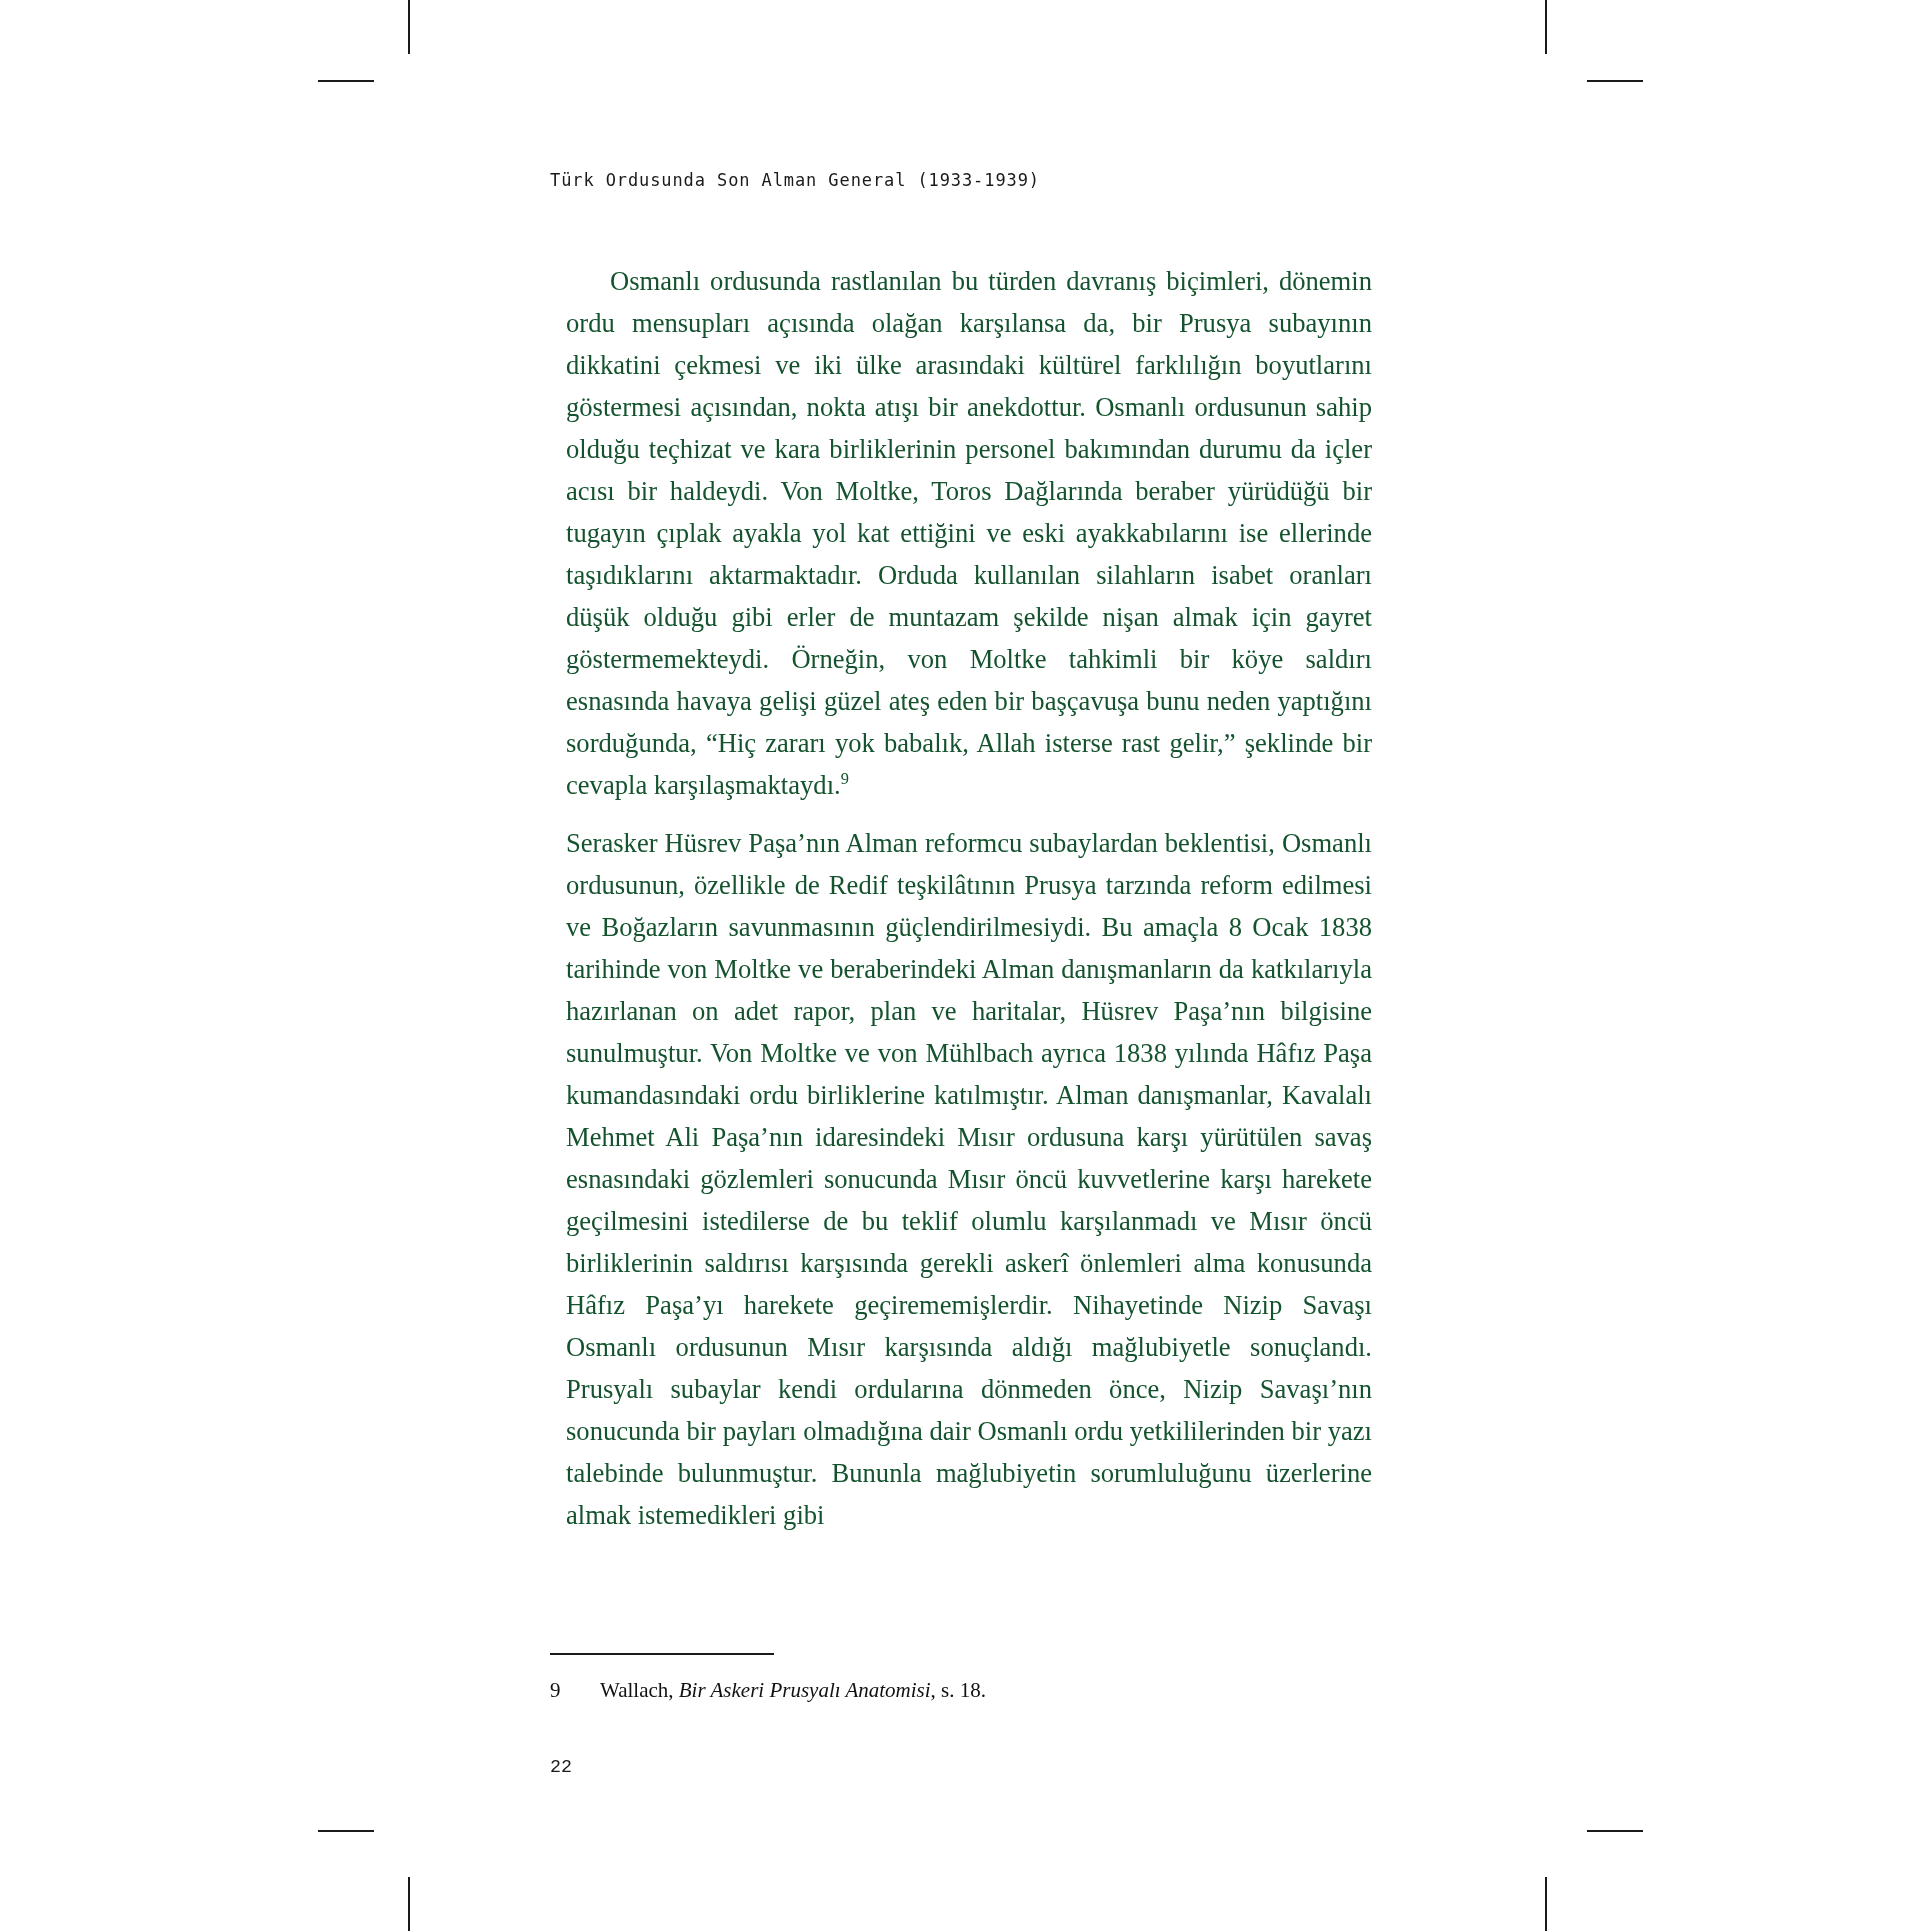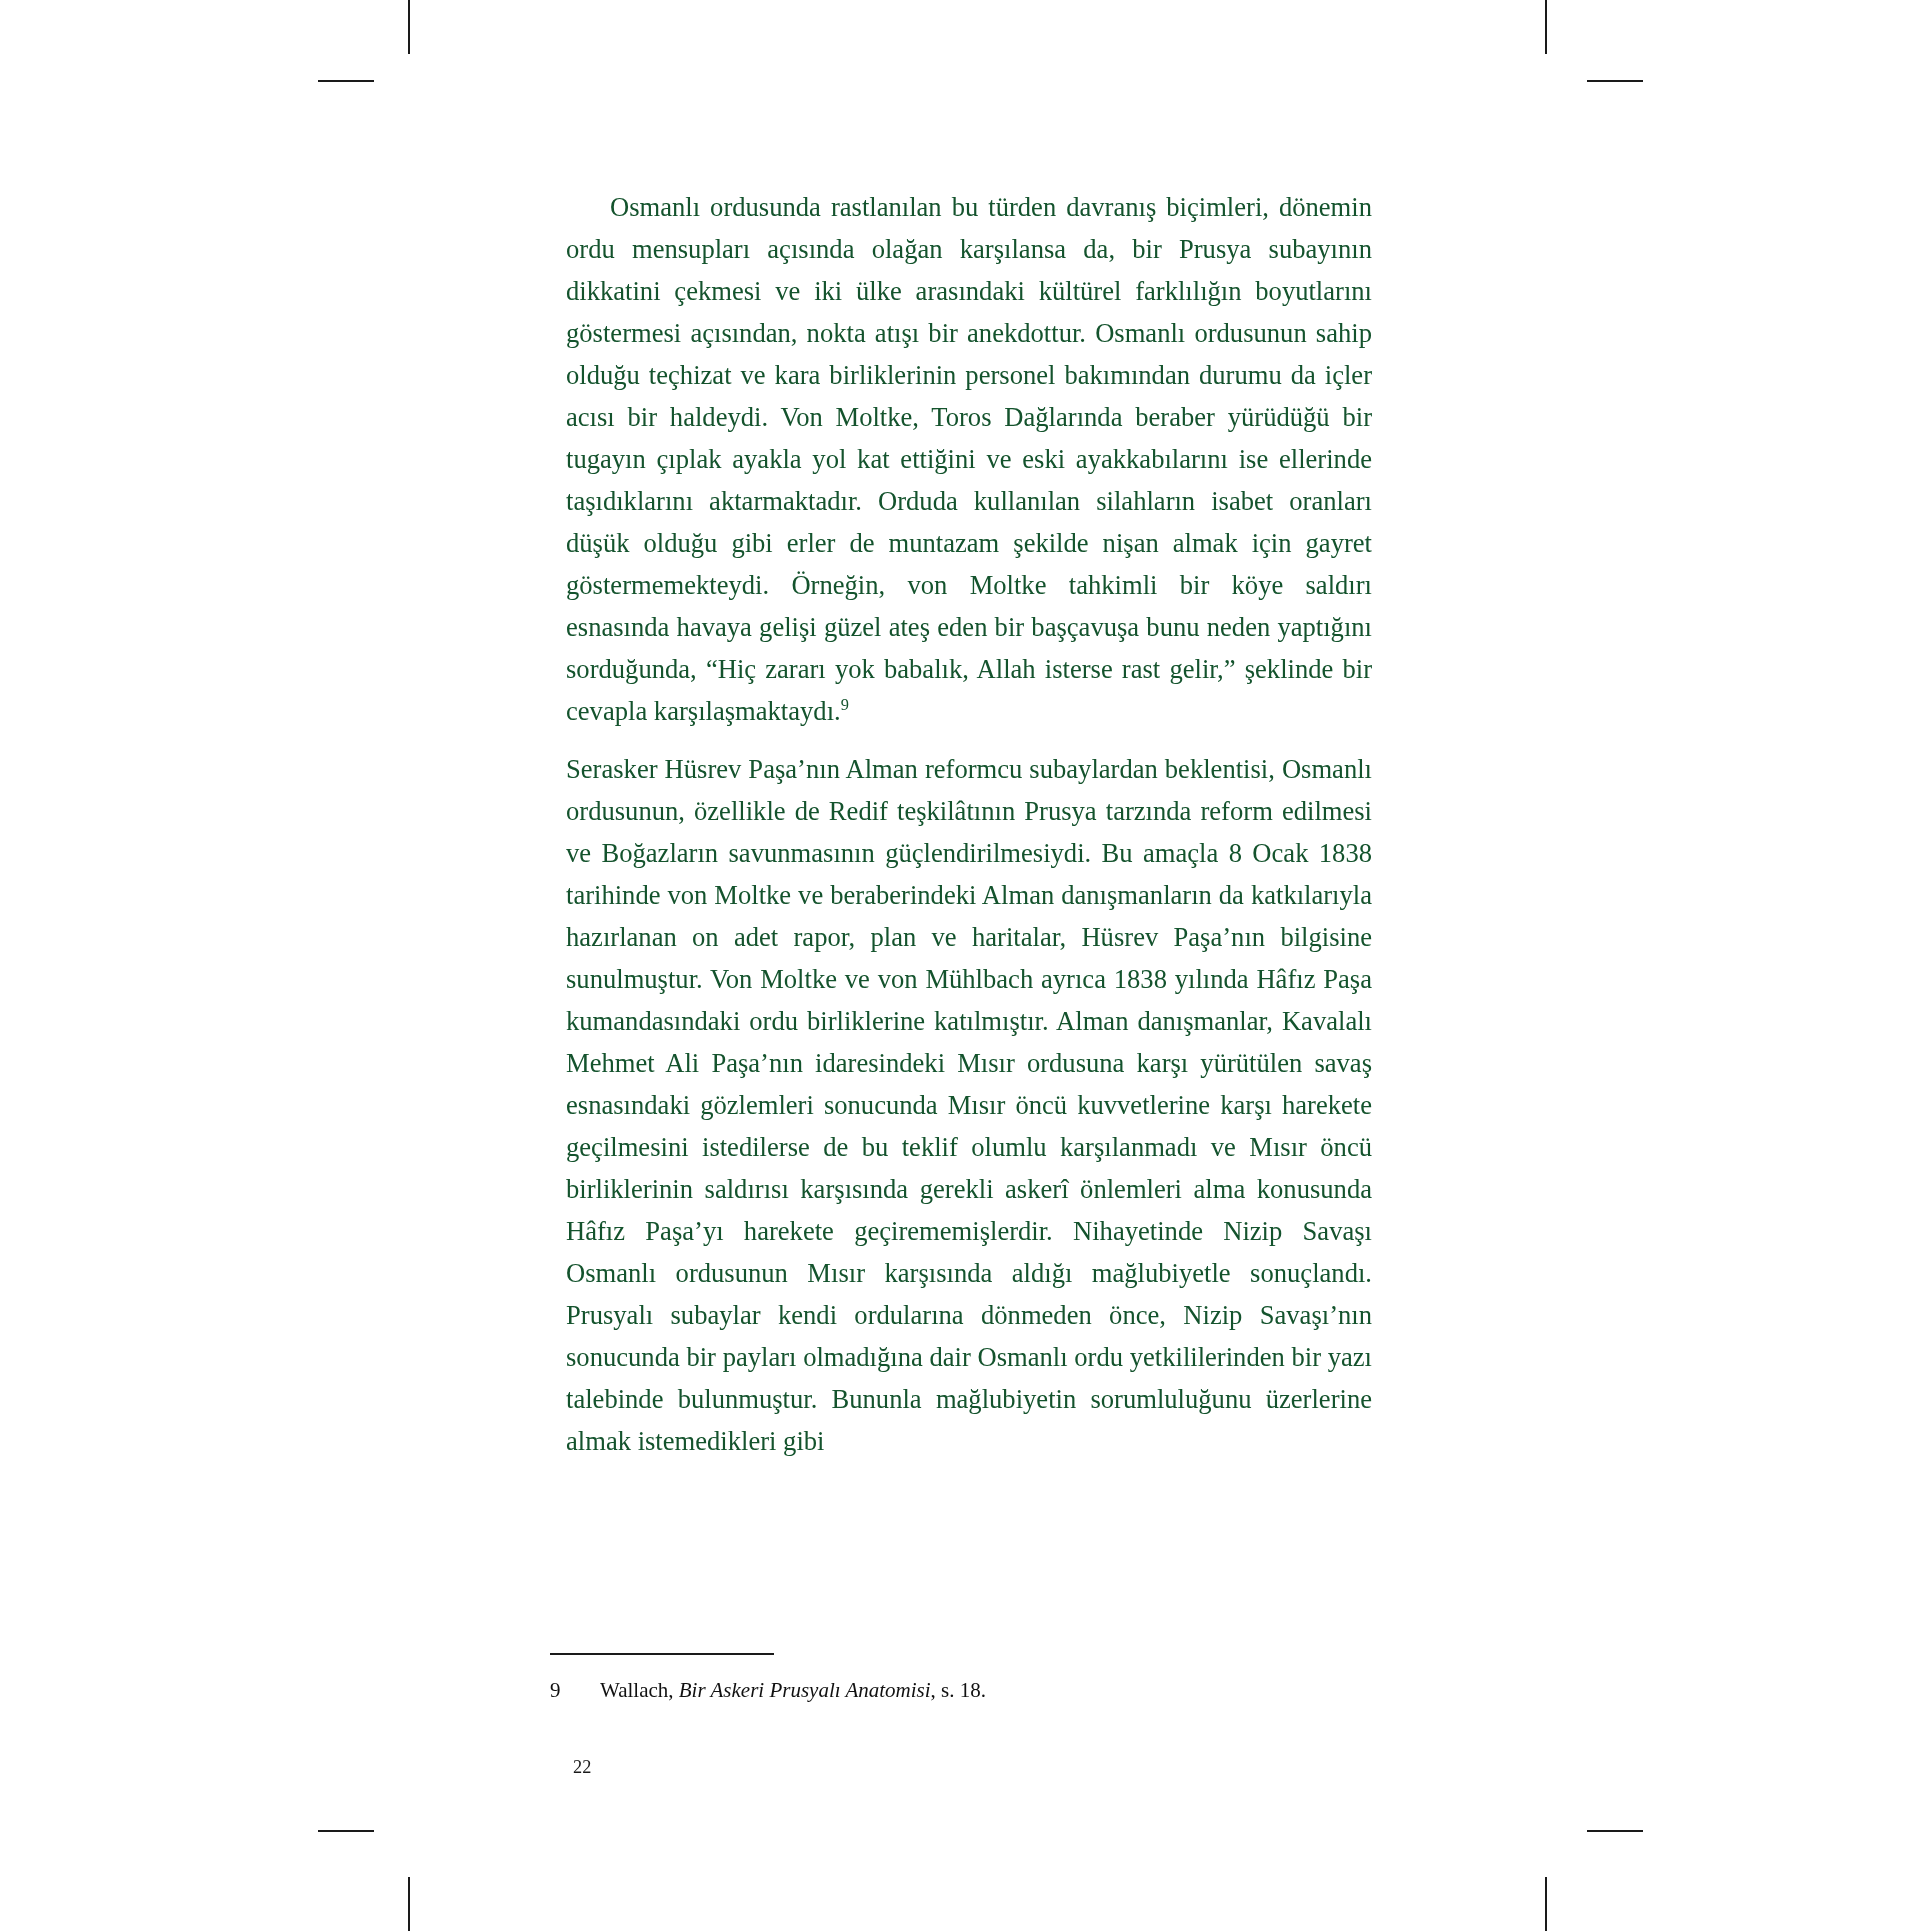--- a/index.html
+++ b/index.html
@@ -104,42 +104,42 @@
     display: inline-block;
     width: 50px;
   }
   .footnote-line em { font-style: italic; }
 
   
   #folio {
     position: absolute;
     left: 550px;
     top: 1757px;
-    font-family: Liberation Serif, serif;
+    font-family: Liberation Mono, monospace;
     font-size: 18.3px;
     color: #1a1a1a;
-    margin-left: 23px;
   }
 </style>
 </head>
 <body>
 
 <div id="page-sheet">
 
   <div class="crop-mark crop-v cm-tl-v"></div>
   <div class="crop-mark crop-v cm-tr-v"></div>
   <div class="crop-mark crop-v cm-bl-v"></div>
   <div class="crop-mark crop-v cm-br-v"></div>
   <div class="crop-mark crop-h cm-lt-h"></div>
   <div class="crop-mark crop-h cm-lb-h"></div>
   <div class="crop-mark crop-h cm-rt-h"></div>
   <div class="crop-mark crop-h cm-rb-h"></div>
 
   <div id="text-column">
 
+    <div id="running-head">Türk Ordusunda Son Alman General (1933-1939)</div>
 
     <p class="body-par indent"><span>Osmanlı ordusunda rastlanılan bu türden davranış biçimleri, dönemin ordu mensupları açısında olağan karşılansa da, bir Prusya subayının dikkatini çekmesi ve iki ülke arasındaki kültürel farklılığın boyutlarını göstermesi açısından, nokta atışı bir anekdottur. Osmanlı ordusunun sahip olduğu teçhizat ve kara birliklerinin personel bakımından durumu da içler acısı bir haldeydi. Von Moltke, Toros Dağlarında beraber yürüdüğü bir tugayın çıplak ayakla yol kat ettiğini ve eski ayakkabılarını ise ellerinde taşıdıklarını aktarmaktadır. Orduda kullanılan silahların isabet oranları düşük olduğu gibi erler de muntazam şekilde nişan almak için gayret göstermemekteydi. Örneğin, von Moltke tahkimli bir köye saldırı esnasında havaya gelişi güzel ateş eden bir başçavuşa bunu neden yaptığını sorduğunda, “Hiç zararı yok babalık, Allah isterse rast gelir,” şeklinde bir cevapla karşılaşmaktaydı.</span><sup class="fn-ref">9</sup></p>
 
     <p class="body-par indent">Serasker Hüsrev Paşa’nın Alman reformcu subaylardan beklentisi, Osmanlı ordusunun, özellikle de Redif teşkilâtının Prusya tarzında reform edilmesi ve Boğazların savunmasının güçlendirilmesiydi. Bu amaçla 8 Ocak 1838 tarihinde von Moltke ve beraberindeki Alman danışmanların da katkılarıyla hazırlanan on adet rapor, plan ve haritalar, Hüsrev Paşa’nın bilgisine sunulmuştur. Von Moltke ve von Mühlbach ayrıca 1838 yılında Hâfız Paşa kumandasındaki ordu birliklerine katılmıştır. Alman danışmanlar, Kavalalı Mehmet Ali Paşa’nın idaresindeki Mısır ordusuna karşı yürütülen savaş esnasındaki gözlemleri sonucunda Mısır öncü kuvvetlerine karşı harekete geçilmesini istedilerse de bu teklif olumlu karşılanmadı ve Mısır öncü birliklerinin saldırısı karşısında gerekli askerî önlemleri alma konusunda Hâfız Paşa’yı harekete geçirememişlerdir. Nihayetinde Nizip Savaşı Osmanlı ordusunun Mısır karşısında aldığı mağlubiyetle sonuçlandı. Prusyalı subaylar kendi ordularına dönmeden önce, Nizip Savaşı’nın sonucunda bir payları olmadığına dair Osmanlı ordu yetkililerinden bir yazı talebinde bulunmuştur. Bununla mağlubiyetin sorumluluğunu üzerlerine almak istemedikleri gibi</p>
   </div>
 
   <div id="footnote-block">
     <div id="footnote-rule"></div>
     <div class="footnote-line"><span class="fn-num">9</span><span>Wallach,</span><span>&nbsp;</span><em>Bir Askeri Prusyalı Anatomisi</em><span>, s. 18.</span></div>
   </div>

